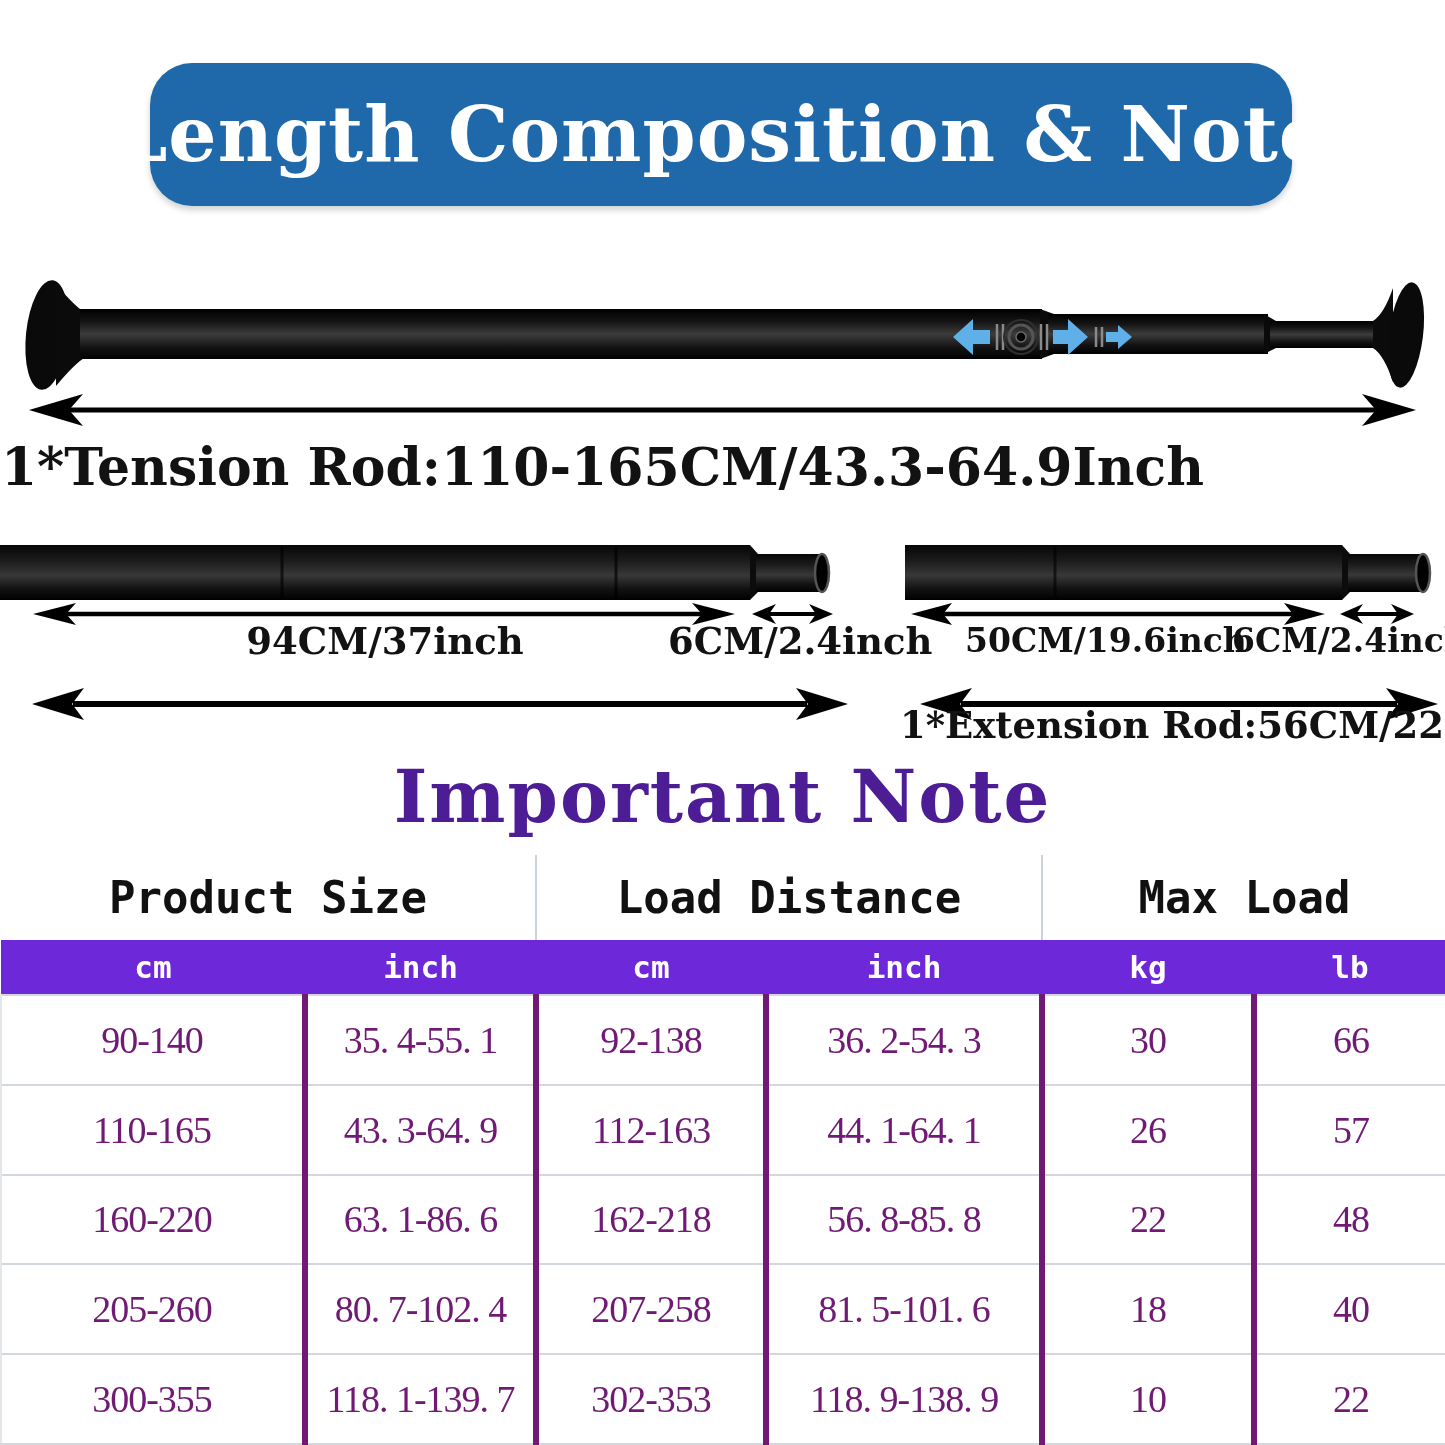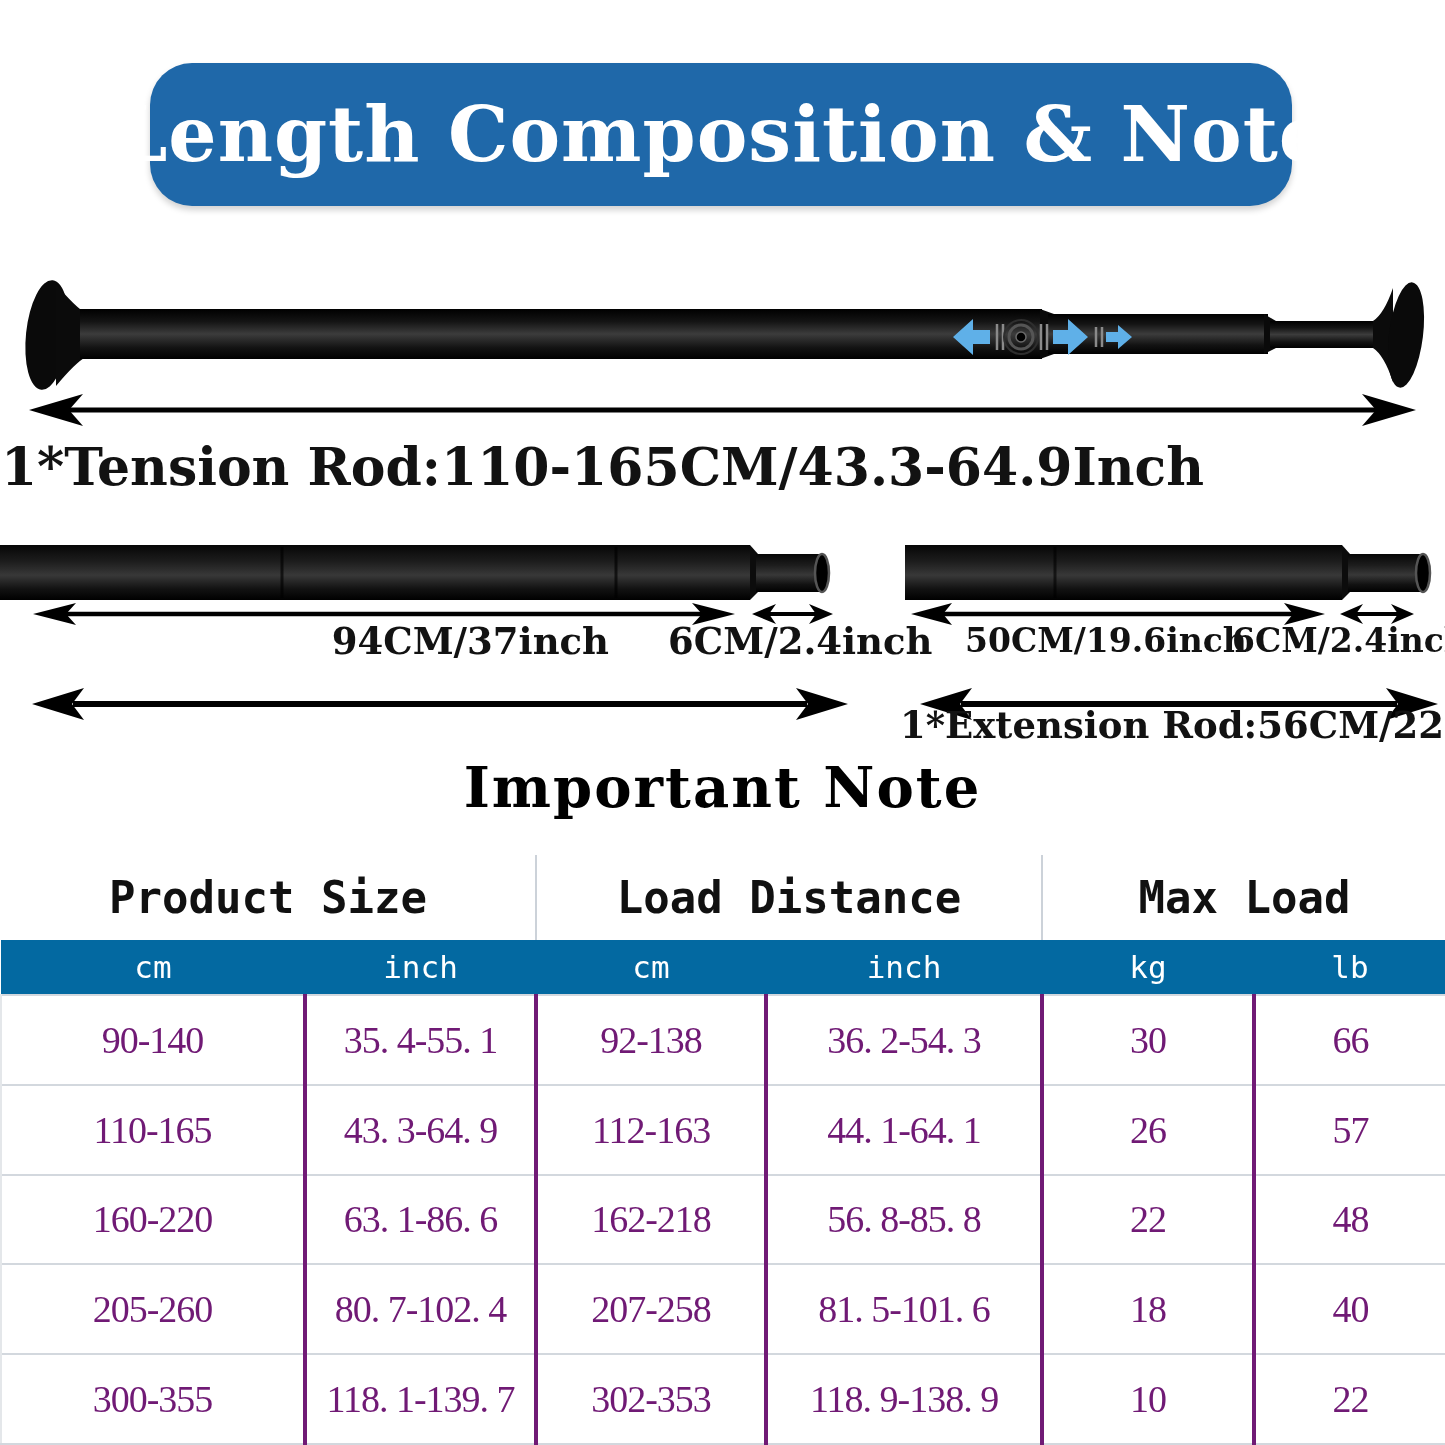--- a/index.html
+++ b/index.html
@@ -11,45 +11,45 @@
   .banner { left:150px; top:63px; width:1142px; height:143px; background:#1f68a9;
             border-radius:42px; display:flex; align-items:center; justify-content:center;
             box-shadow:0 4px 6px rgba(0,0,0,0.18); }
   .banner-title { font-family:"DejaVu Serif","Liberation Serif",serif; font-weight:bold;
                   font-size:76px; color:#ffffff; letter-spacing:1px; white-space:nowrap; }
 
   
   .mlabel { font-family:"DejaVu Serif","Liberation Serif",serif; font-weight:bold;
             color:#121212; white-space:nowrap; text-align:center; line-height:1.05; }
   .tension-label { left:0; width:1205px; top:440px; font-size:52px; }
-  .l94  { left:179px;  width:430px; top:622px; font-size:37px;text-align:right; }
+  .l94  { left:170px;  width:430px; top:622px; font-size:37px; }
   .l6a  { left:668px;  width:250px; top:622px; font-size:37px; }
   .l50  { left:965px;  width:265px; top:624px; font-size:33px; }
   .l6b  { left:1232px; width:224px; top:624px; font-size:33px; }
   .extlabel1 { left:70px;  width:700px; top:700px; font-size:44px; letter-spacing:-1px; }
   .extlabel2 { left:900px; width:520px; top:706px; font-size:37px; }
-  .note-title { left:0; width:1445px; top:754px; font-size:56px; letter-spacing:2px;
+  .note-title { left:0; width:1445px; top:754px; font-size:72px; letter-spacing:2px;
                 font-family:"DejaVu Serif","Liberation Serif",serif; font-weight:bold;
-                color:#000000; text-align:center; white-space:nowrap; }
+                color:#4c1d95; text-align:center; white-space:nowrap; }
 
   
   table.size-table { position:absolute; left:0; top:855px; width:1445px; height:590px;
                      border-collapse:collapse; table-layout:fixed; text-align:center; }
   .size-table th, .size-table td { padding:0; }
   tr.grp { height:85px; }
   tr.grp th { font-family:"DejaVu Sans Mono","Liberation Mono",monospace; font-weight:600;
               font-size:44px; color:#111; background:#fff; }
   tr.grp th + th { border-left:2px solid #ccd2d9; }
   tr.units { height:55px; }
-  tr.units td { background:#0369a1; color:#ffffff; font-weight:400;
+  tr.units td { background:#6d28d9; color:#ffffff; font-weight:700;
                 font-family:"DejaVu Sans Mono","Liberation Mono",monospace; font-size:31px; }
   tbody tr { height:75px; }
   tbody td { font-family:Liberation Serif, serif; font-size:38px;
              letter-spacing:-1px; color:#701a75; border-top:2px solid #d3d8de; white-space:nowrap; }
-  tbody td + td { border-left:4px solid #701a75; }
+  tbody td + td { border-left:6px solid #701a75; }
   tbody td:first-child { border-left:2px solid #e4e7ea; }
   tbody td:last-child  { border-right:2px solid #e4e7ea; }
   tbody tr:last-child td { border-bottom:2px solid #d3d8de; }
 </style>
 </head>
 <body>
 
 <div class="page">
 
   <div class="abs banner">

